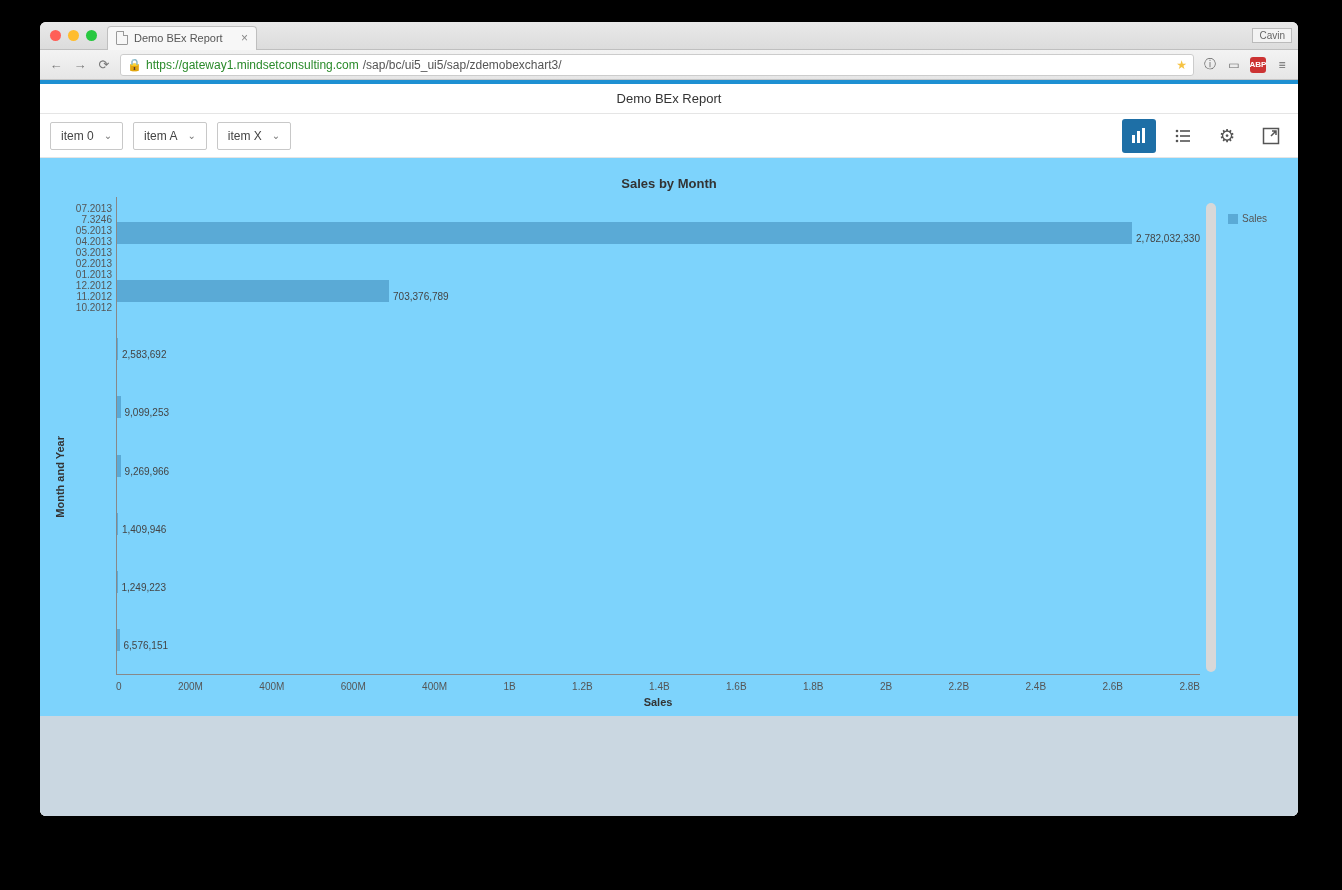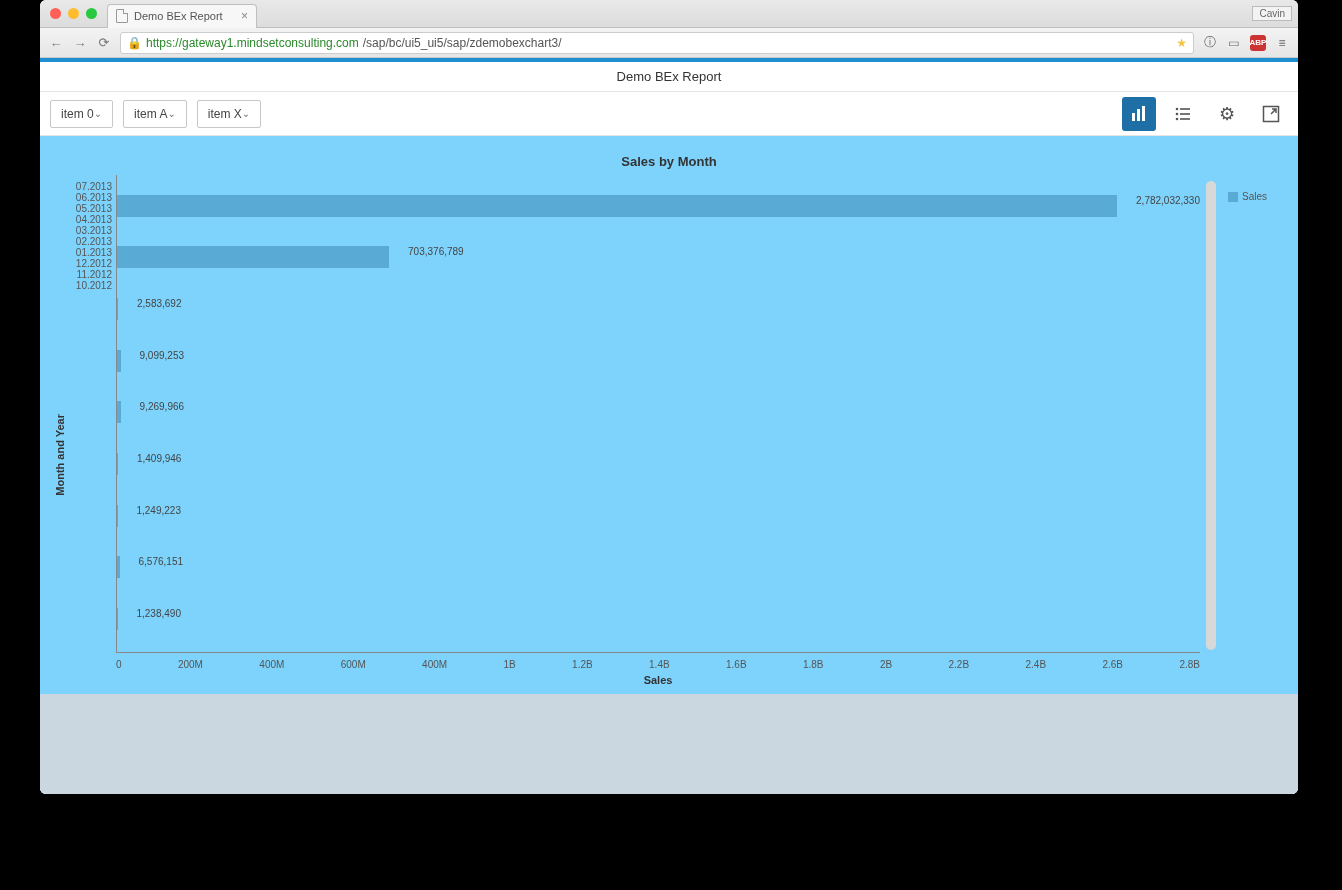--- a/index.html
+++ b/index.html
@@ -7,21 +7,21 @@
     font-family: Arial, Helvetica, sans-serif;
     background: #000;
     width: 1342px;
     height: 890px;
     overflow: hidden;
     font-size: 12px;
     color: #333;
   }
   .browser-window {
     position: absolute;
-    left: 40px; top: 0;
+    left: 40px; top: 22px;
     width: 1258px; height: 794px;
     background: #fff;
     border-radius: 6px;
     box-shadow: 0 10px 40px rgba(0,0,0,.6);
     display: flex;
     flex-direction: column;
     overflow: hidden;
   }
   
   .tab-strip {
@@ -82,38 +82,38 @@
   .ext-red{background:#c33;color:#fff;font-size:8px;font-weight:bold;}
   
   .content{flex:1;display:flex;flex-direction:column;background:#fff;}
   .topline{height:4px;background:#1e90d2;}
   .app-header{height:30px;display:flex;align-items:center;justify-content:center;font-size:13px;color:#333;border-bottom:1px solid #e5e5e5;}
   .toolbar{
     height:44px;display:flex;align-items:center;gap:10px;padding:0 10px;border-bottom:1px solid #e5e5e5;
   }
   .dropdown{
     border:1px solid #c8c8c8;background:#fff;height:28px;
-    display:flex;align-items:center;padding:0 10px;gap:0;
+    display:flex;align-items:center;padding:0 10px;gap:10px;
     font-size:12px;color:#444;cursor:pointer;border-radius:2px;
   }
   .chev{font-size:10px;color:#777;}
   .toolbar-right{margin-left:auto;display:flex;gap:10px;align-items:center;}
   .tb-btn{
     width:34px;height:34px;border-radius:3px;display:flex;align-items:center;justify-content:center;cursor:pointer;color:#555;
   }
   .tb-btn.active{background:#1e6fa6;color:#fff;}
   
   .chart-wrap{flex:1;background:#7dd3fc;padding:8px 10px 0 10px;display:flex;flex-direction:column;}
   .chart-title{text-align:center;font-weight:bold;font-size:13px;color:#333;padding:10px 0 6px;}
   .chart-body{flex:1;display:flex;}
   .yaxis-label{writing-mode:vertical-rl;transform:rotate(180deg);font-size:11px;font-weight:bold;color:#333;align-self:center;padding:0 4px 40px 0;}
   .ylabels{display:flex;flex-direction:column;justify-content:flex-start;padding:6px 4px 44px 4px;font-size:10px;color:#555;text-align:right;width:50px;}
   .plot-col{flex:1;position:relative;display:flex;flex-direction:column;}
   .bars{flex:1;border-left:1px solid #888;border-bottom:1px solid #888;position:relative;display:flex;flex-direction:column;justify-content:space-around;padding:6px 0;}
-  .bar-row{display:flex;align-items:flex-start;height:24px;gap:15px;}
+  .bar-row{display:flex;align-items:flex-end;height:24px;}
   .bar{background:#5aaad6;height:22px;}
   .bar-label{font-size:10px;color:#444;padding-left:4px;white-space:nowrap;}
   .xticks{display:flex;justify-content:space-between;font-size:10px;color:#555;padding:6px 0 2px;}
   .xlabel{text-align:center;font-size:11px;font-weight:bold;color:#333;padding:2px 0 8px;}
   .scrollbar{width:10px;background:#d8d8d8;margin:6px 2px 44px 6px;border-radius:5px;}
   .legend{width:70px;padding:16px 0 0 10px;font-size:10px;color:#555;}
   .legend-swatch{display:inline-block;width:10px;height:10px;background:#5aaad6;margin-right:4px;vertical-align:middle;}
   .footer-pad{height:100px;background:#cad7e1;}
 </style>
 </head>
@@ -199,21 +199,21 @@
         </div>
       </div>
     </div>
 
     <div class="chart-wrap">
       <div class="chart-title">Sales by Month</div>
       <div class="chart-body">
         <div class="yaxis-label">Month and Year</div>
         <div class="ylabels" id="ylabels">
             <div>07.2013</div>
-            <div>06.2013</div>
+            <div>7.3246</div>
             <div>05.2013</div>
             <div>04.2013</div>
             <div>03.2013</div>
             <div>02.2013</div>
             <div>01.2013</div>
             <div>12.2012</div>
             <div>11.2012</div>
             <div>10.2012</div>
           </div>
         <div class="plot-col">
@@ -242,24 +242,20 @@
                 <div class="bar" style="width: 0.0859289%;"></div>
                 <span class="bar-label">1,409,946</span>
               </div>
               <div class="bar-row">
                 <div class="bar" style="width: 0.0446151%;"></div>
                 <span class="bar-label">1,249,223</span>
               </div>
               <div class="bar-row">
                 <div class="bar" style="width: 0.234863%;"></div>
                 <span class="bar-label">6,576,151</span>
-              </div>
-              <div class="bar-row">
-                <div class="bar" style="width: 0.0442317%;"></div>
-                <span class="bar-label">1,238,490</span>
               </div>
             </div>
           <div class="xticks" id="xticks">
               <span>0</span>
               <span>200M</span>
               <span>400M</span>
               <span>600M</span>
               <span>400M</span>
               <span>1B</span>
               <span>1.2B</span>

